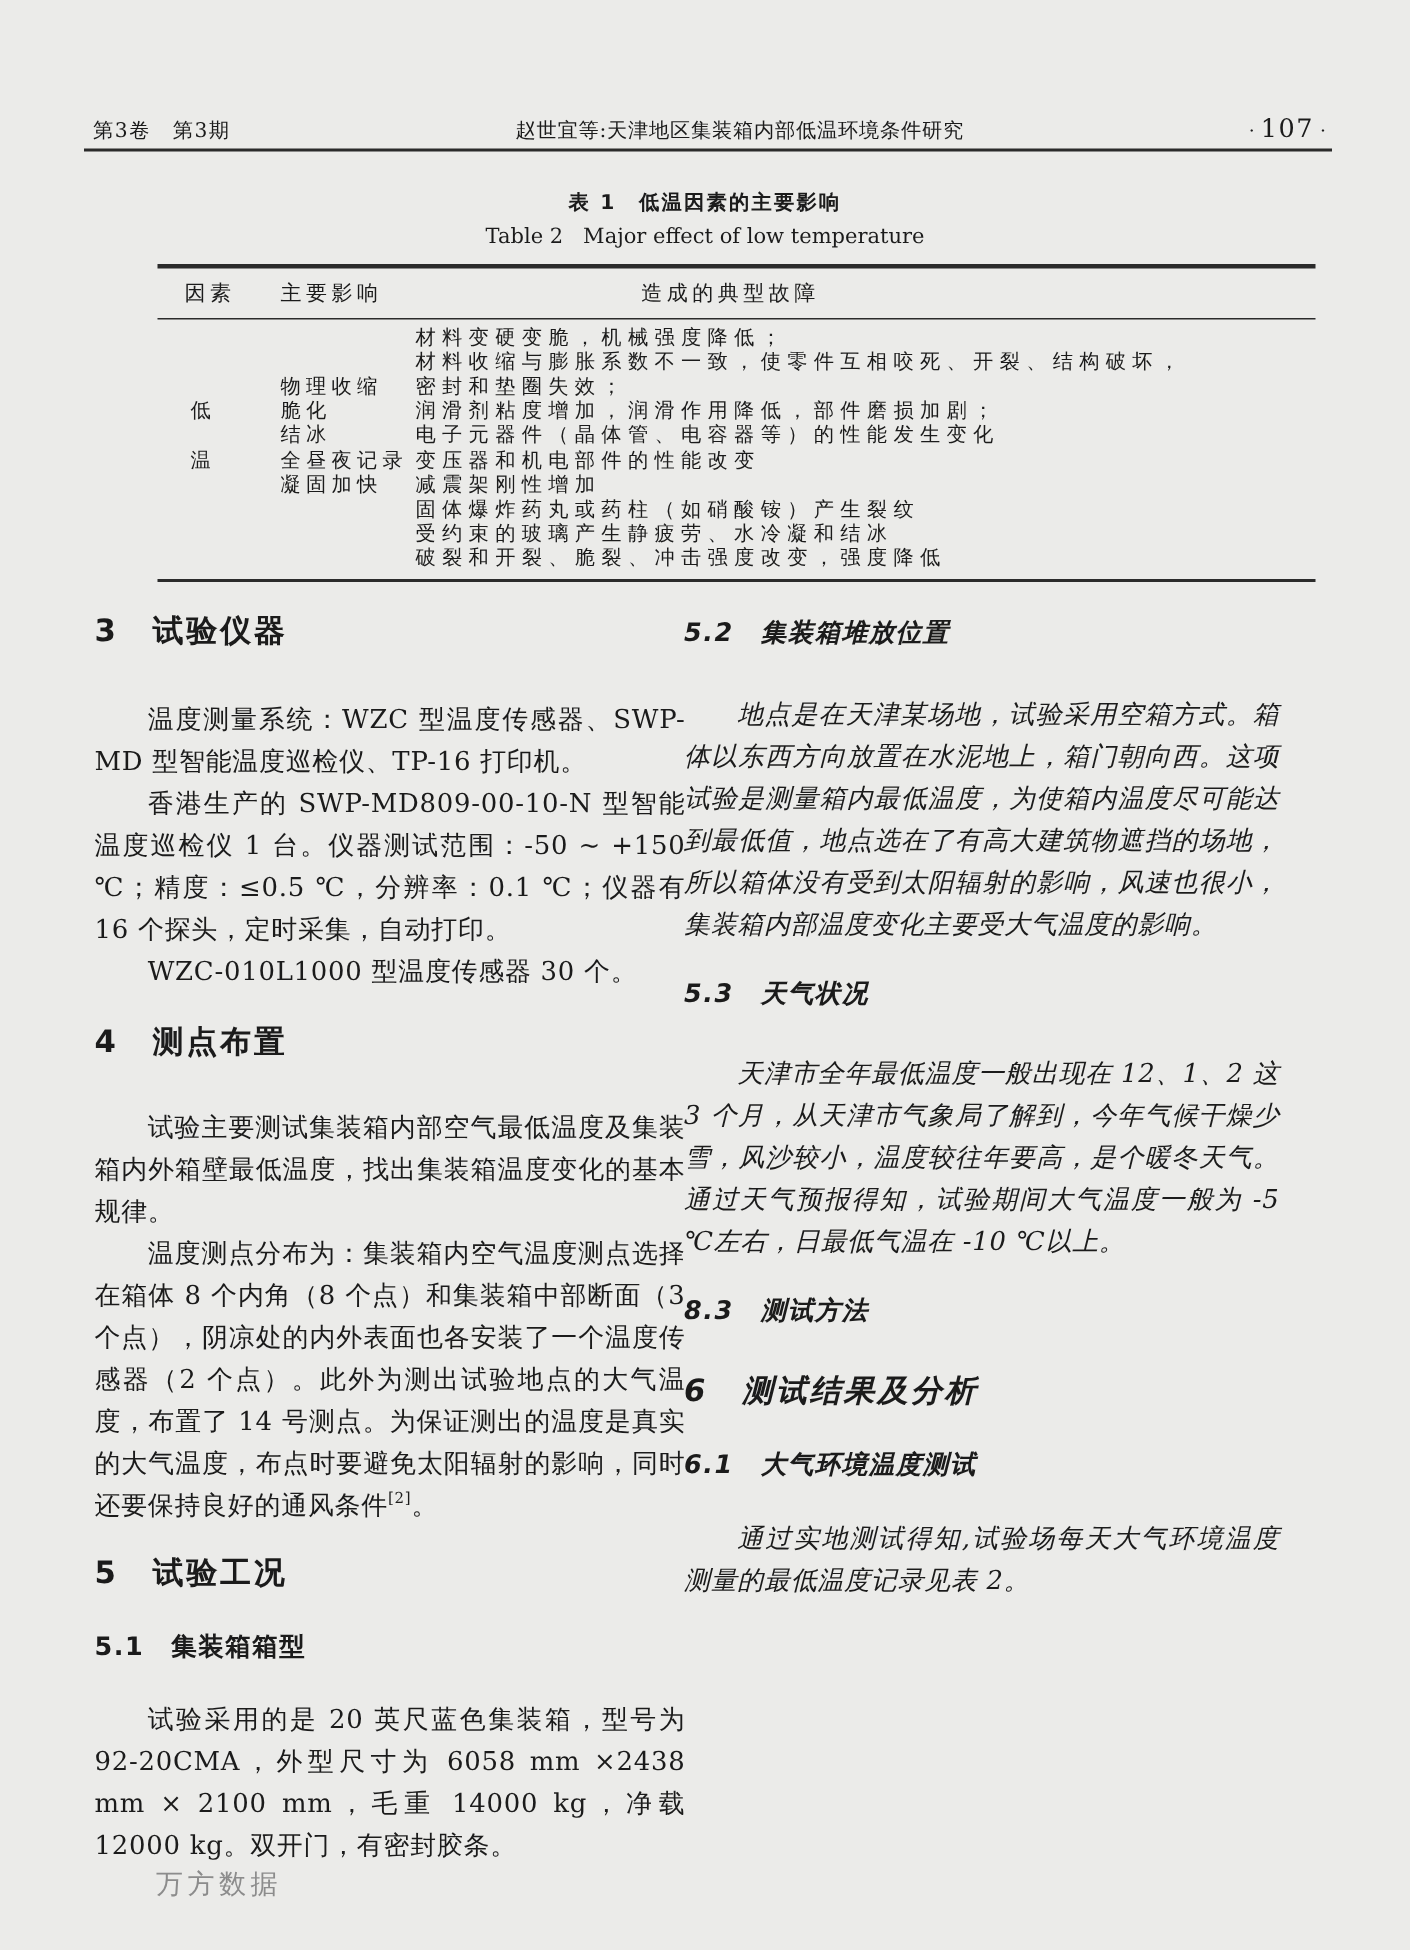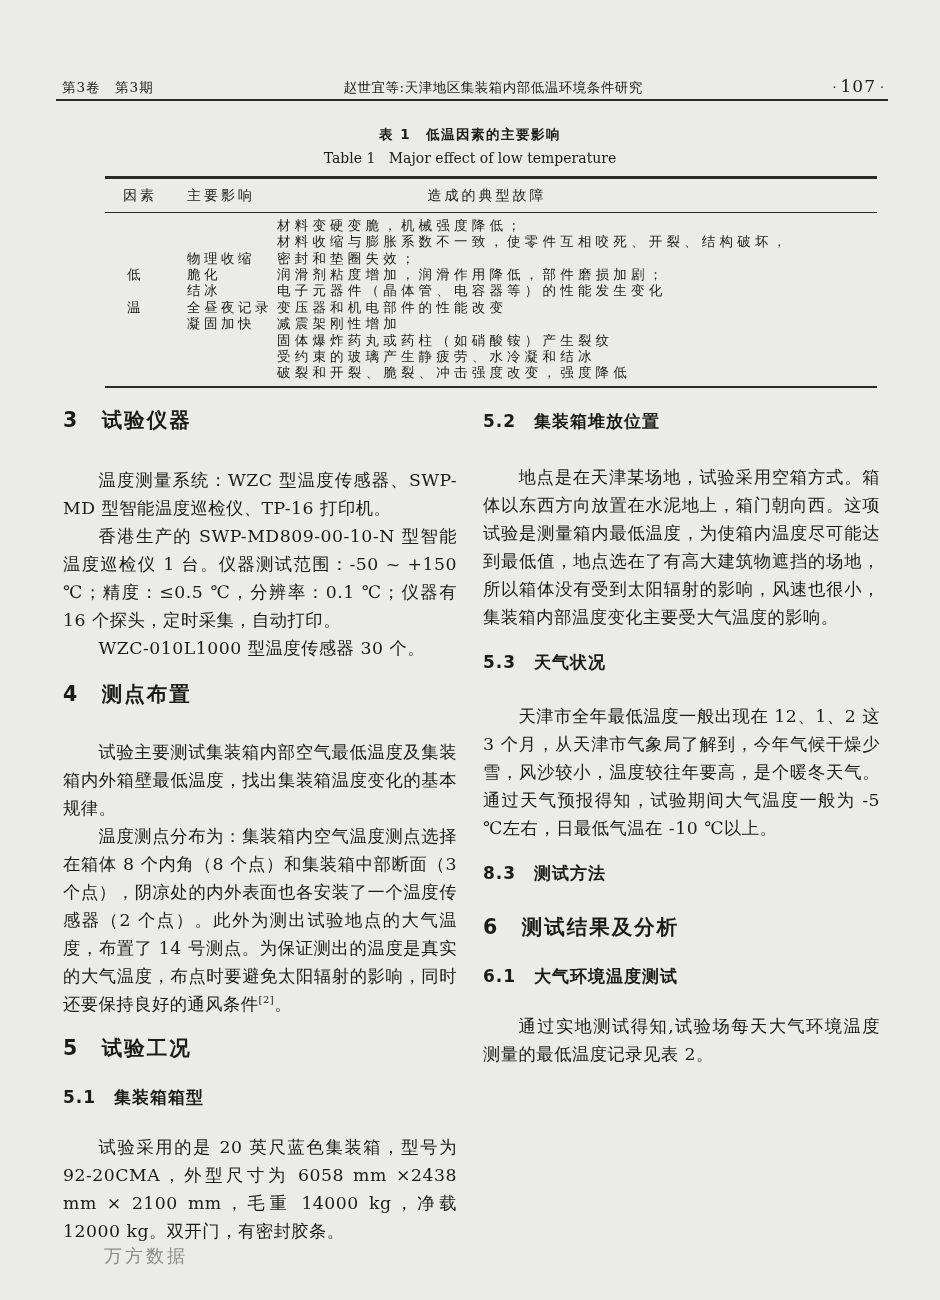--- a/index.html
+++ b/index.html
@@ -44,21 +44,21 @@
     display:grid; grid-template-columns:82px 90px 1fr;
     padding:4px 0 5px; font-size:13.5px;
   }
   .tline { height:16.4px; line-height:16.4px; white-space:nowrap; overflow:visible; }
   .c1 .tline { padding-left:22px; letter-spacing:1px; }
   .c2 .tline { letter-spacing:3.5px; }
   .c3 .tline { letter-spacing:4.2px; }
 
   
   .col-left  { position:absolute; left:63px;  top:404px; width:394px; }
-  .col-right { position:absolute; left:483px; top:404px; width:397px; }
+  .col-right { position:absolute; left:456px; top:404px; width:397px;font-style:italic; }
 
   .h-sec {
     font-family:"DejaVu Sans","Liberation Sans",sans-serif;
     font-weight:bold; font-size:20.5px; letter-spacing:2px;
   }
   .h-sub {
     font-family:"DejaVu Sans","Liberation Sans",sans-serif;
     font-weight:bold; font-size:17px; letter-spacing:1px;
   }
   .para {
@@ -93,21 +93,21 @@
 <div class="page">
 
   <div class="pg-header">
     <span class="vol">第3卷　第3期</span>
     <span class="running">赵世宜等:天津地区集装箱内部低温环境条件研究</span>
     <span class="pageno"><span>·</span><span class="num">107</span><span>·</span></span>
   </div>
   <div class="header-rule"></div>
 
   <div class="tbl-title-cn">表 1　低温因素的主要影响</div>
-  <div class="tbl-title-en">Table 1   Major effect of low temperature</div>
+  <div class="tbl-title-en">Table 2   Major effect of low temperature</div>
 
   <div class="tbl">
     <div class="rule-thick"></div>
     <div class="tbl-header">
       <div class="th-factor">因素</div>
       <div>主要影响</div>
       <div class="th-fault">造成的典型故障</div>
     </div>
     <div class="rule-thin"></div>
     <div class="tbl-body">

